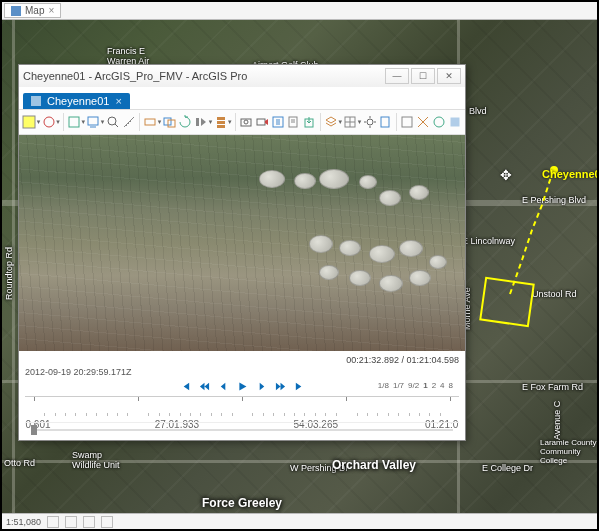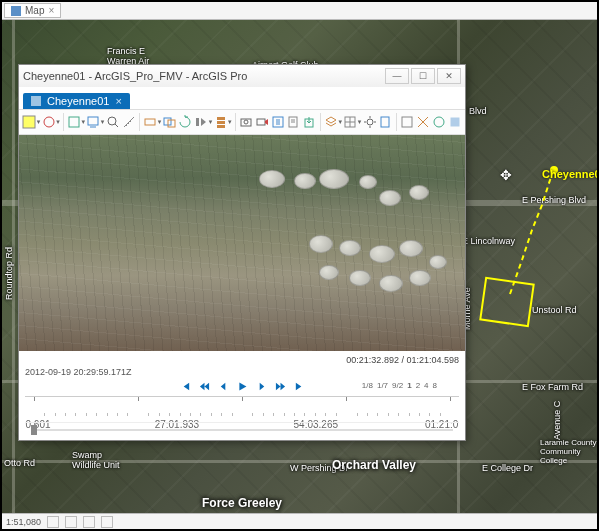--- a/index.html
+++ b/index.html
@@ -35,21 +35,21 @@
 .tbtn svg{width:14px;height:14px}
 .tsep{width:1px;height:18px;background:#ddd;margin:0 2px}
 .tdd{font-size:7px;color:#666;margin-left:-1px;cursor:pointer}
 
 .fmv-video{height:216px;background:linear-gradient(180deg,#6a7a5a 0%,#5a6a50 20%,#7a8068 35%,#8a8a70 50%,#9a9580 65%,#888070 80%,#706050 100%);position:relative;overflow:hidden}
 .fmv-video::before{content:"";position:absolute;inset:0;background:repeating-linear-gradient(85deg,transparent 0 8px,rgba(0,0,0,.08) 8px 9px),repeating-linear-gradient(5deg,transparent 0 12px,rgba(255,255,255,.05) 12px 13px)}
 .tank{position:absolute;border-radius:50%;background:radial-gradient(circle at 35% 35%,#e0e0d8,#b0b0a8);border:1px solid rgba(0,0,0,.2)}
 
 .fmv-controls{background:#fff;padding:4px 6px;font-size:9px;color:#444}
 .fmv-times{display:flex;justify-content:flex-end;align-items:center;margin-bottom:2px}
-.fmv-playrow{display:flex;align-items:center;justify-content:center;gap:8px;margin:4px 16px;position:relative}
+.fmv-playrow{display:flex;align-items:center;justify-content:center;gap:8px;margin:4px 0;position:relative}
 .pbtn{cursor:pointer;color:#0b6db8;display:flex;align-items:center}
 .pbtn svg{width:11px;height:11px;fill:#0b6db8}
 .speed{position:absolute;right:6px;top:0;font-size:8px;color:#666;display:flex;gap:4px}
 .speed span{cursor:pointer}
 .fmv-ruler{height:24px;position:relative;border-top:1px solid #ccc;margin-top:2px}
 .fmv-ruler .tick{position:absolute;top:0;width:1px;height:4px;background:#888}
 .fmv-ruler .lbl{position:absolute;top:22px;font-size:10px;color:#666;transform:translateX(-50%)}
 .fmv-ruler .minor{position:absolute;top:16px;width:1px;height:3px;background:#bbb}
 .fmv-slider{height:14px;position:relative;border-top:1px solid #eee;margin-top:2px}
 .fmv-slider .track{position:absolute;left:6px;right:6px;top:6px;height:2px;background:#ddd}
@@ -87,21 +87,21 @@
       <div class="r" style="left:10px;top:0;width:3px;height:100%"></div>
     </div>
 
     <div class="streetlbl" style="left:105px;top:26px;white-space:pre">Francis E
 Warren Air
 Force Base</div>
     <div class="streetlbl" style="left:250px;top:40px">Airport Golf Club</div>
     <div class="streetlbl" style="left:467px;top:86px">Blvd</div>
     <div class="streetlbl" style="left:520px;top:175px">E Pershing Blvd</div>
     <div class="streetlbl" style="left:460px;top:216px">E Lincolnway</div>
-    <div class="streetlbl" style="left:530px;top:285px">Unstool Rd</div>
+    <div class="streetlbl" style="left:530px;top:269px">Unstool Rd</div>
     <div class="streetlbl" style="left:520px;top:362px">E Fox Farm Rd</div>
     <div class="streetlbl" style="left:480px;top:443px">E College Dr</div>
     <div class="streetlbl" style="left:288px;top:443px">W Pershing Dr</div>
     <div class="streetlbl" style="left:2px;top:280px;transform:rotate(-90deg);transform-origin:left top">Roundtop Rd</div>
     <div class="streetlbl" style="left:2px;top:438px">Otto Rd</div>
     <div class="streetlbl" style="left:460px;top:310px;transform:rotate(-90deg);transform-origin:left top">Morrie Ave</div>
     <div class="streetlbl" style="left:550px;top:420px;transform:rotate(-90deg);transform-origin:left top">Avenue C</div>
     <div class="streetlbl" style="left:70px;top:430px;white-space:pre">Swamp
 Wildlife Unit</div>
     <div class="streetlbl" style="left:538px;top:418px;white-space:pre;font-size:8px">Laramie County

